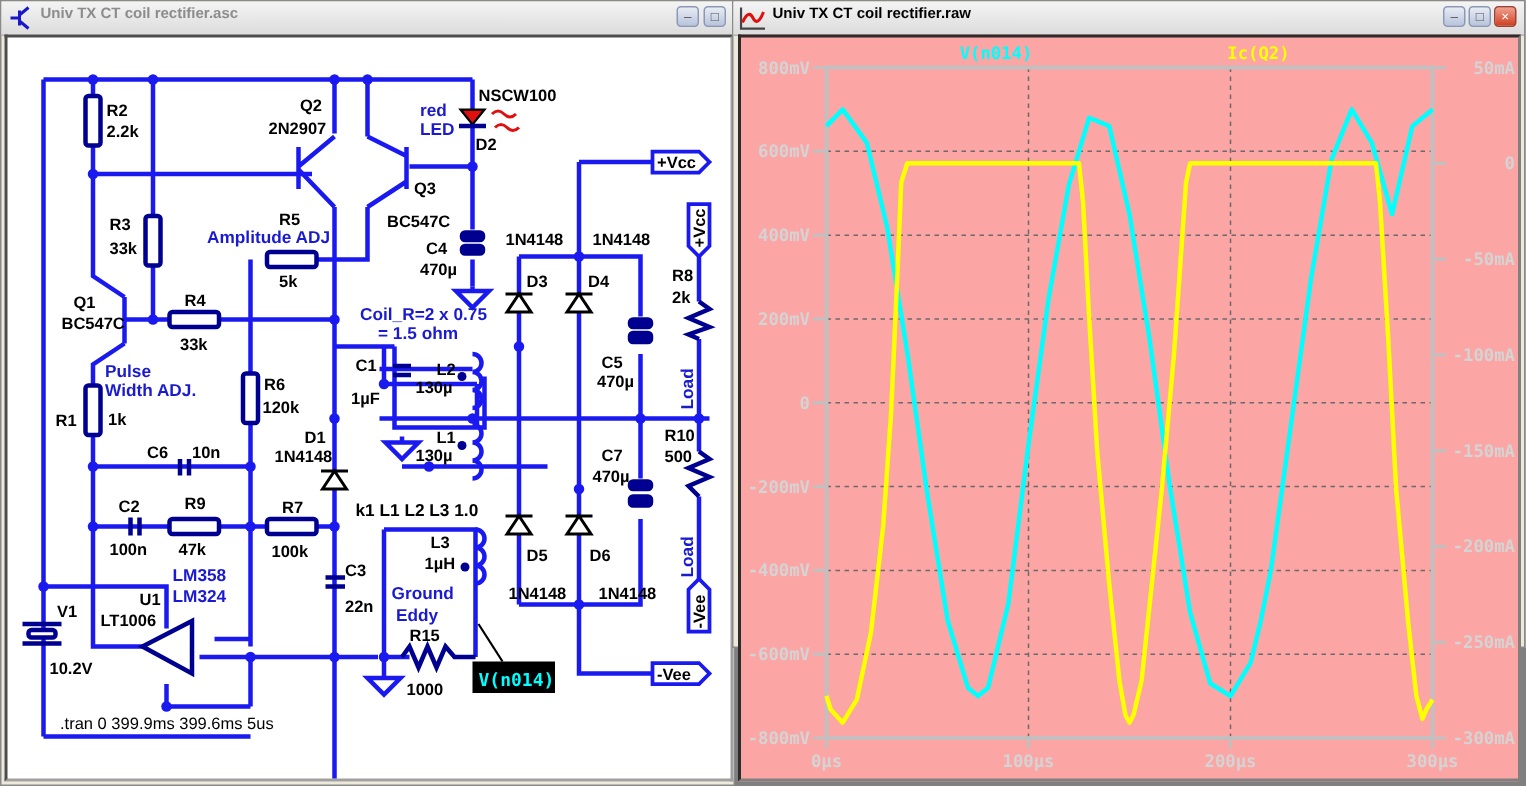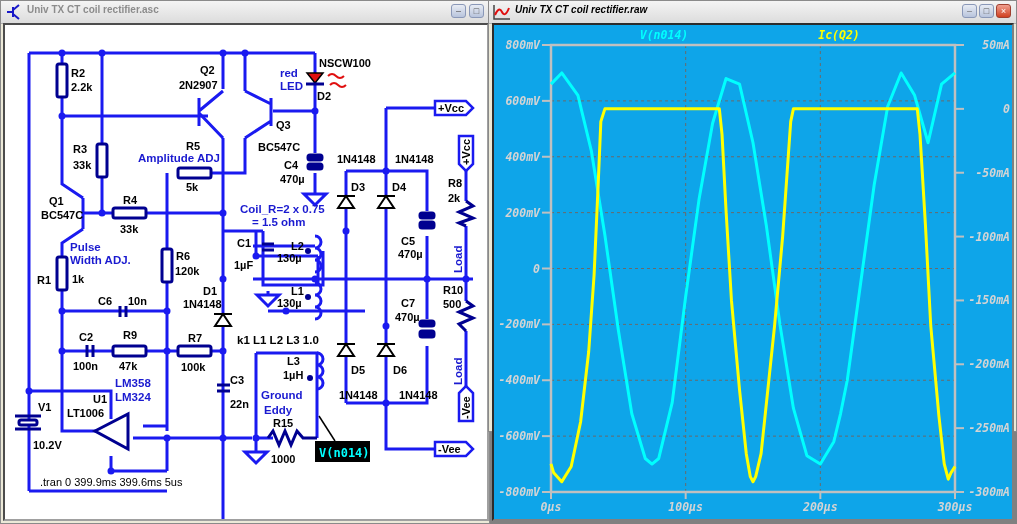--- a/index.html
+++ b/index.html
@@ -1,29 +1,29 @@
 <!DOCTYPE html>
 <html><head>
 <meta charset="utf-8">
 <style>
   html,body{margin:0;padding:0;}
   body{width:1017px;height:524px;background:#808080;position:relative;overflow:hidden;font-family:"Liberation Sans",sans-serif;}
   .win{position:absolute;top:0;background:#ece9d8;border:1px solid #8a8a8a;box-sizing:border-box;}
   #win-sch{left:0;width:490px;height:524px;}
-  #win-wave{left:488px;width:529px;height:432px;font-style:italic;}
+  #win-wave{left:488px;width:529px;height:432px;}
   .titlebar{position:absolute;left:0;right:0;top:0;height:22px;background:linear-gradient(#f4f4f4,#dcdcdc);border-bottom:1px solid #b0b0b0;}
   .title-text{position:absolute;left:26px;top:3px;font-size:10px;font-weight:bold;}
   #win-sch .title-text{color:#8c8c8c;}
   #win-wave .title-text{color:#000;}
   .app-icon{position:absolute;left:4px;top:3px;width:18px;height:16px;}
   .tbtn{position:absolute;top:3px;width:15px;height:14px;border:1px solid #8a98b8;border-radius:3px;background:linear-gradient(#e8ecf4,#b8c4dc);box-sizing:border-box;font-size:9px;line-height:12px;text-align:center;color:#555;}
   .tbtn.close{background:linear-gradient(#f0a090,#d04020);border-color:#a04030;color:#fff;}
   .client{position:absolute;background:#fff;border:2px inset #a0a0a0;box-sizing:border-box;}
   #win-sch .client{left:2px;top:22px;width:486px;height:498px;}
-  #win-wave .client{left:3px;top:22px;width:522px;height:498px;background:#0ea5e9;border:2px inset #808080;}
+  #win-wave .client{left:3px;top:22px;width:522px;height:498px;background:#fca5a5;border:2px inset #808080;}
   svg text{font-family:"Liberation Sans",sans-serif;}
   .lbl{font-size:11px;font-weight:bold;fill:#000;}
   .blbl{font-size:11.5px;font-weight:bold;fill:#1a1ad0;}
   .wv{fill:none;stroke-linejoin:round;}
   .ax{font-family:"DejaVu Sans Mono",monospace;font-size:11.5px;font-weight:bold;fill:#d4d4d4;}
 </style>
 </head>
 <body>
 
 <div class="win" id="win-sch">

